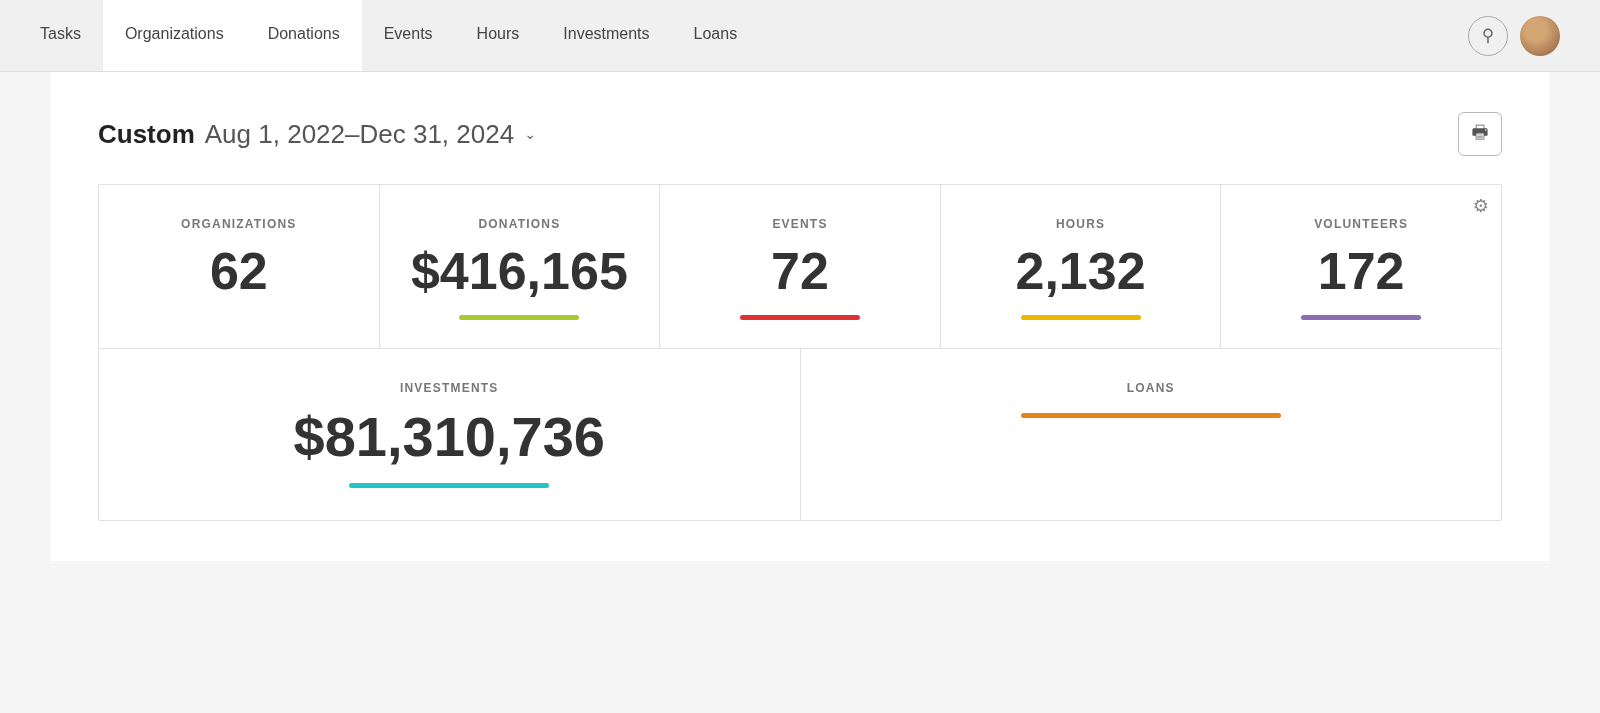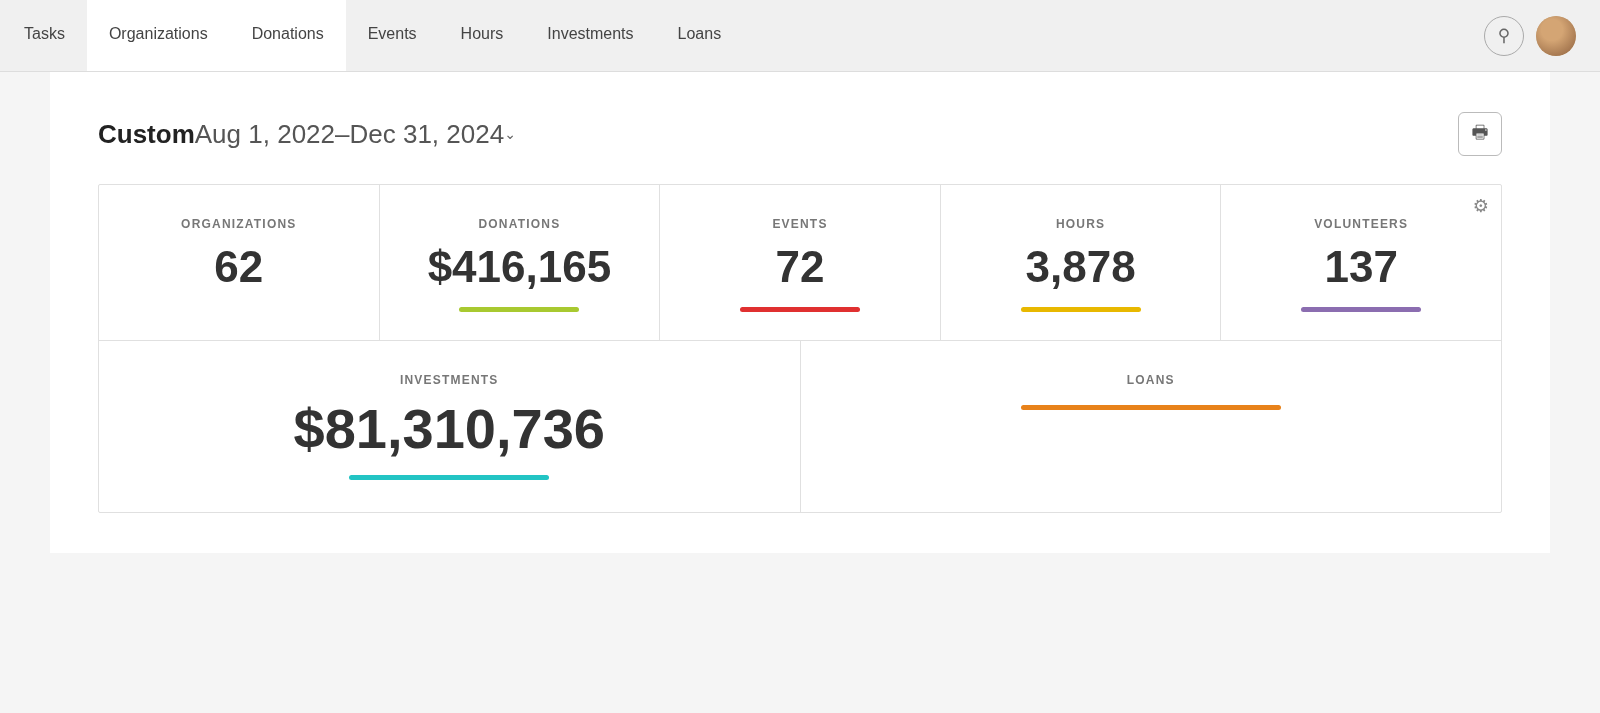--- a/index.html
+++ b/index.html
@@ -5,21 +5,21 @@
     * { box-sizing: border-box; margin: 0; padding: 0; }
     body { font-family: -apple-system, BlinkMacSystemFont, 'Segoe UI', Helvetica, Arial, sans-serif; background: #f5f5f5; color: #333; }
 
     
     .nav {
       display: flex;
       align-items: center;
       background: #f0f0f0;
       border-bottom: 1px solid #ddd;
       height: 72px;
-      padding: 0 24px;
+      padding: 0 40px;
     }
     .nav-items {
       display: flex;
       align-items: center;
       flex: 1;
       height: 100%;
     }
     .nav-item {
       display: flex;
       align-items: center;
@@ -88,20 +88,21 @@
       display: flex;
       align-items: center;
       justify-content: space-between;
       margin-bottom: 28px;
     }
     .date-title {
       font-size: 26px;
       color: #555;
       display: flex;
       align-items: center;
+      gap: 10px;
     }
     .date-title strong {
       color: #222;
       font-weight: 700;
     }
     .date-title .chevron {
       font-size: 14px;
       color: #666;
     }
     .print-btn {
@@ -156,21 +157,21 @@
     }
     .stat-label {
       font-size: 12px;
       font-weight: 600;
       letter-spacing: 1.2px;
       color: #777;
       text-transform: uppercase;
       text-align: center;
     }
     .stat-value {
-      font-size: 44px;
+      font-size: 52px;
       font-weight: 700;
       color: #333;
       line-height: 1;
       text-align: center;
     }
     .stat-value.large {
       font-size: 44px;
     }
     .stat-underline {
       height: 5px;
@@ -266,27 +267,27 @@
       </div>
 
       <div class="stat-card">
         <div class="stat-label">EVENTS</div>
         <div class="stat-value">72</div>
         <div class="stat-underline color-red"></div>
       </div>
 
       <div class="stat-card">
         <div class="stat-label">HOURS</div>
-        <div class="stat-value">3,878</div>
+        <div class="stat-value">2,132</div>
         <div class="stat-underline color-yellow"></div>
       </div>
 
       <div class="stat-card">
         <div class="stat-label">VOLUNTEERS</div>
-        <div class="stat-value">137</div>
+        <div class="stat-value">172</div>
         <div class="stat-underline color-purple"></div>
       </div>
 
     </div>
 
     <div class="stats-row bottom">
 
       <div class="stat-card">
         <div class="stat-label">INVESTMENTS</div>
         <div class="stat-value large">$81,310,736</div>

